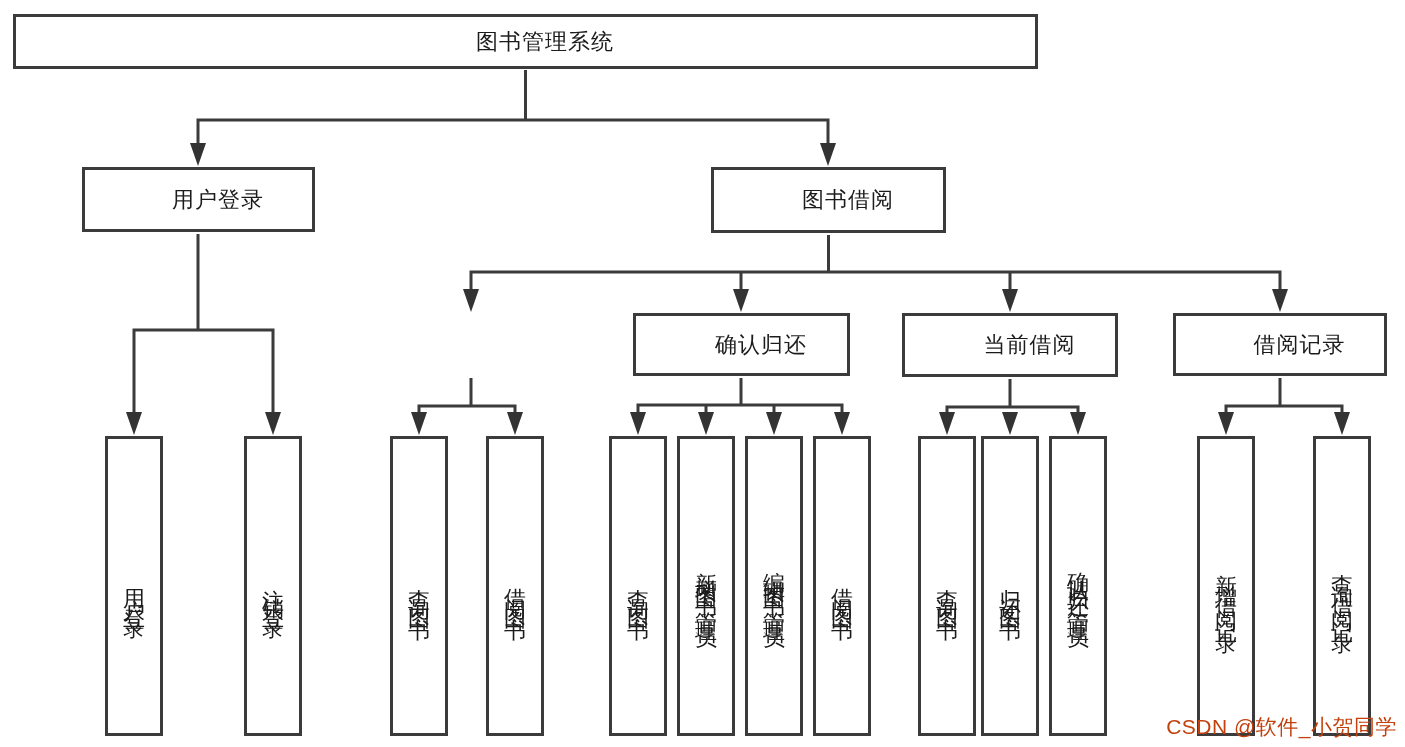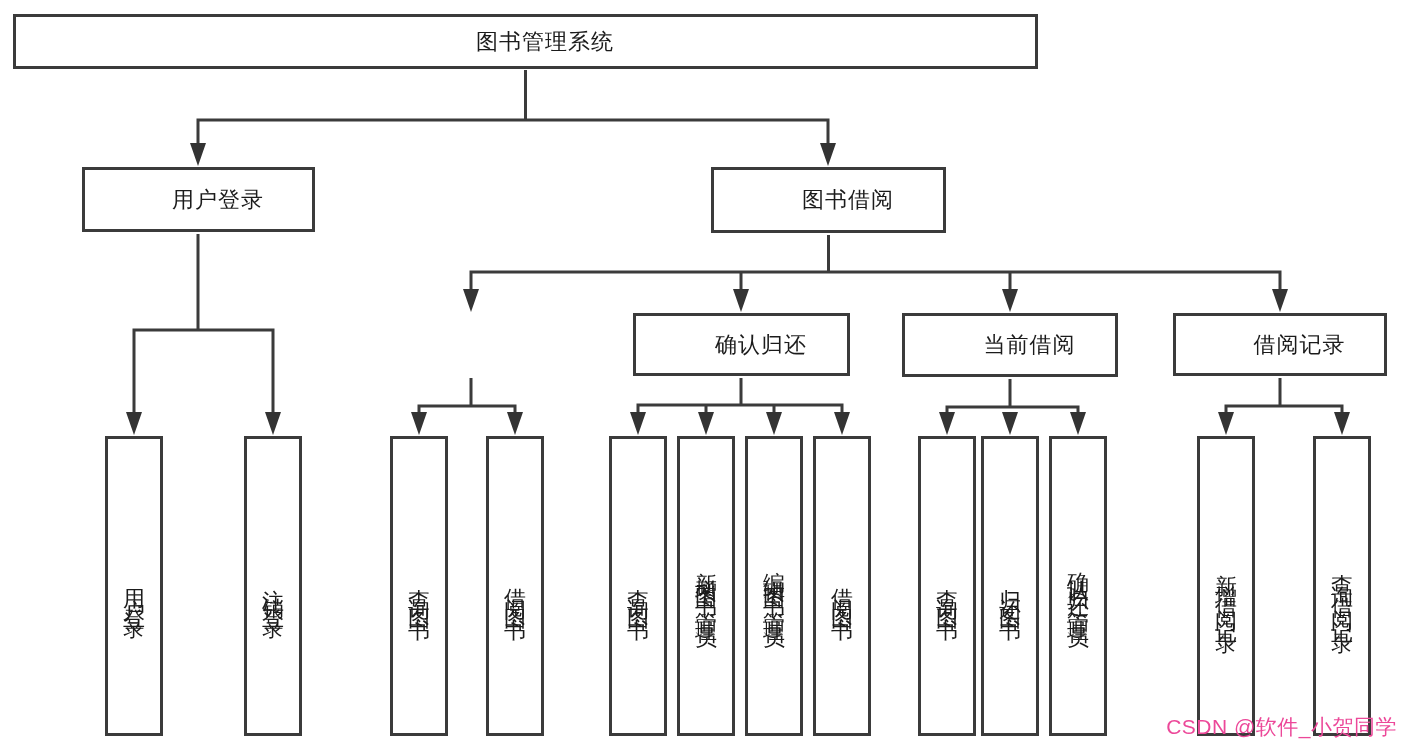--- a/index.html
+++ b/index.html
@@ -38,21 +38,21 @@
     line-height:1;
     color:#1b1b1b;
   }
   .ls4{letter-spacing:10px;margin-bottom:-10px;}
   .ls6{letter-spacing:12px;margin-bottom:-12px;}
   .ls9{letter-spacing:8px;margin-bottom:-8px;}
   .watermark{
     position:absolute;
     top:713px;right:8px;
     font-size:21px;
-    color:#ec4899;
+    color:#c2410c;
     letter-spacing:0.5px;
     white-space:nowrap;
   }
 </style>
 </head>
 <body>
 
 <div class="stage">
 
   <svg class="connectors" width="1405" height="747" viewBox="0 0 1405 747" aria-hidden="true">

